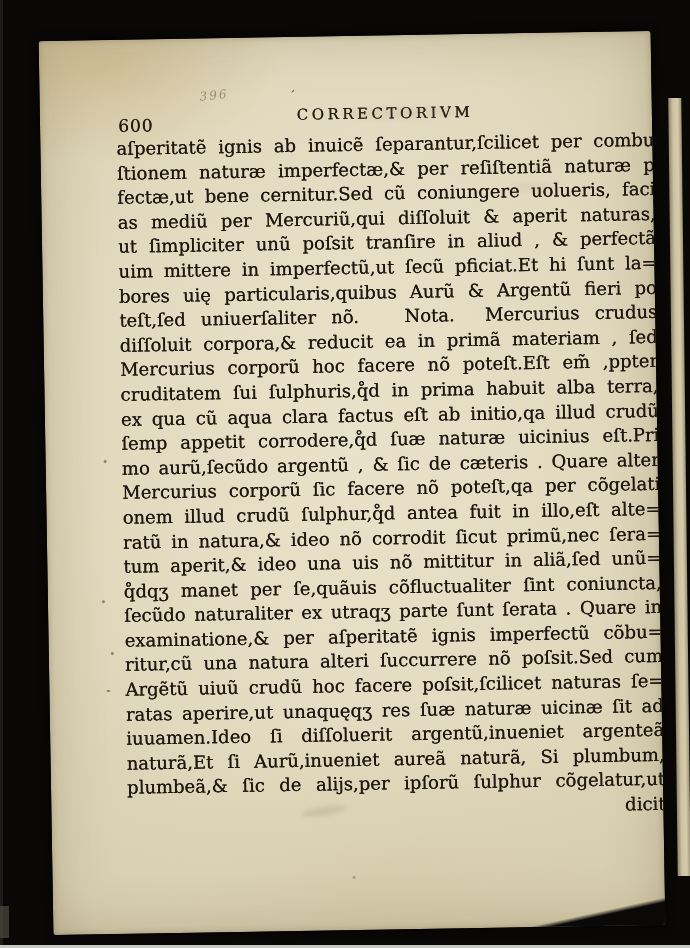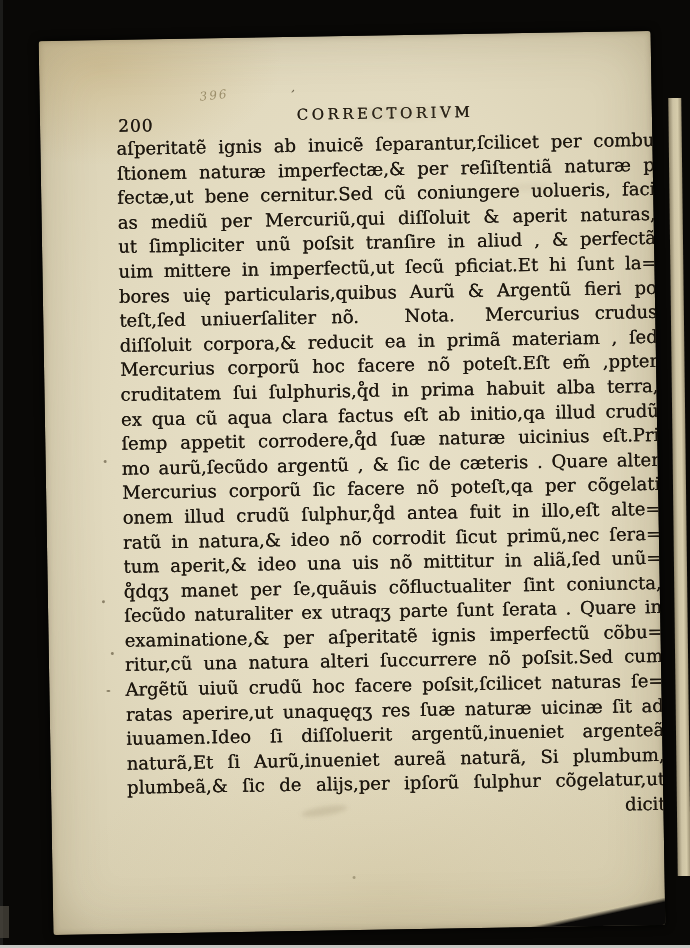--- a/index.html
+++ b/index.html
@@ -77,21 +77,21 @@
   }
 </style>
 </head>
 <body>
 
 <div class="scan">
 
   <div class="page">
     <div class="handwritten">396</div>
     <div class="header-tick">’</div>
-    <div class="folio">200</div>
+    <div class="folio">600</div>
     <div class="header">CORRECTORIVM</div>
 
     <div class="textblock">
       <div class="line">aſperitatẽ ignis ab inuicẽ ſeparantur,ſcilicet per combu</div>
       <div class="line">ſtionem naturæ imperfectæ,&amp; per reſiſtentiã naturæ p</div>
       <div class="line">fectæ,ut bene cernitur.Sed cũ coniungere uolueris, faci</div>
       <div class="line">as mediũ per Mercuriũ,qui diſſoluit &amp; aperit naturas,</div>
       <div class="line">ut ſimpliciter unũ poſsit tranſire in aliud , &amp; perfectã</div>
       <div class="line">uim mittere in imperfectũ,ut ſecũ pficiat.Et hi ſunt la=</div>
       <div class="line">bores uię particularis,quibus Aurũ &amp; Argentũ fieri po</div>

